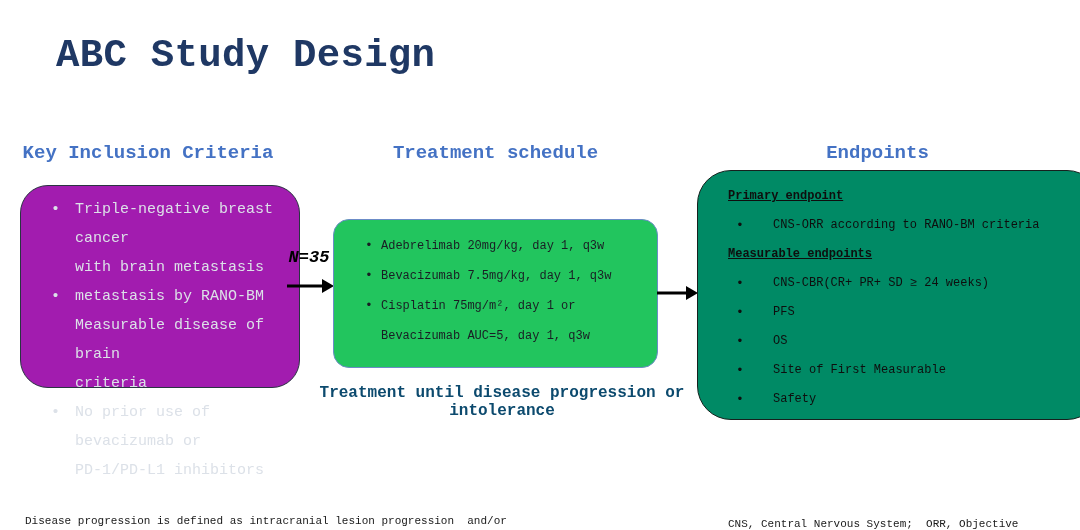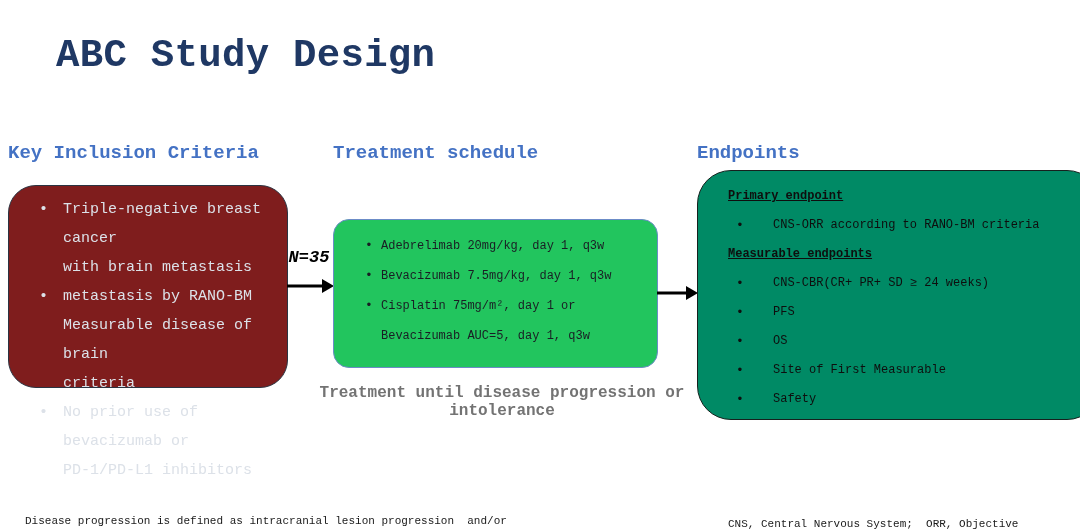--- a/index.html
+++ b/index.html
@@ -6,32 +6,32 @@
   .slide {
     position:relative; width:1080px; height:530px; background:#ffffff;
     font-family:Liberation Mono, monospace; overflow:hidden;margin-top:8px;
   }
   .title {
     position:absolute; left:56px; top:26px;
     font-size:39px; font-weight:bold; color:#1F3864; letter-spacing:.3px;
   }
   .col-header {
     position:absolute; top:134px; font-size:19px; font-weight:bold;
-    color:#4472C4; 
+    color:#4472C4; text-align:center;
   }
   .col-header.c1 { left:8px;   width:280px; }
   .col-header.c2 { left:333px; width:325px; }
   .col-header.c3 { left:697px; width:361px; }
 
   .box { position:absolute; box-sizing:border-box; }
   .box ul { margin:0; padding:0; list-style:none; }
 
   .box.dark {
-    left:8px; top:177px; width:280px; height:203px;
-    background:#7f1d1d; border:1.5px solid #2A3442; border-radius:28px;
+    left:20px; top:177px; width:280px; height:203px;
+    background:#a21caf; border:1.5px solid #2A3442; border-radius:28px;
     color:#DCE1E8; font-size:15px; padding-top:9px;
   }
   .box.dark li { position:relative; padding-left:54px; line-height:29px; }
   .box.dark li::before { content:"\2022"; position:absolute; left:30px; top:0; }
 
   .box.blue {
     left:333px; top:211px; width:325px; height:149px;
     background:#22c55e; border:1.5px solid #6C8CC7; border-radius:16px;
     color:#1A1D24; font-size:12px; padding-top:11px;
   }
@@ -52,21 +52,21 @@
   .n-label {
     position:absolute; left:283px; top:240px; width:52px; text-align:center;
     font-size:17px; font-weight:bold; font-style:italic; color:#000000;
   }
   .flow-arrow { position:absolute; }
   .flow-arrow.a1 { left:287px; top:268px; }
   .flow-arrow.a2 { left:657px; top:275px; }
 
   .duration-note {
     position:absolute; left:306px; top:376px; width:392px; text-align:center;
-    font-size:16px; font-weight:bold; color:#737373;
+    font-size:16px; font-weight:bold; color:#0c4a6e;
   }
 
   .footnote {
     position:absolute; font-size:11px; line-height:24px; color:#1A1A1A;
     white-space:pre-wrap;
   }
   .footnote.left  { left:25px;  top:453px; width:560px; }
   .footnote.right { left:728px; top:456px; width:340px; }
 </style>
 </head>

